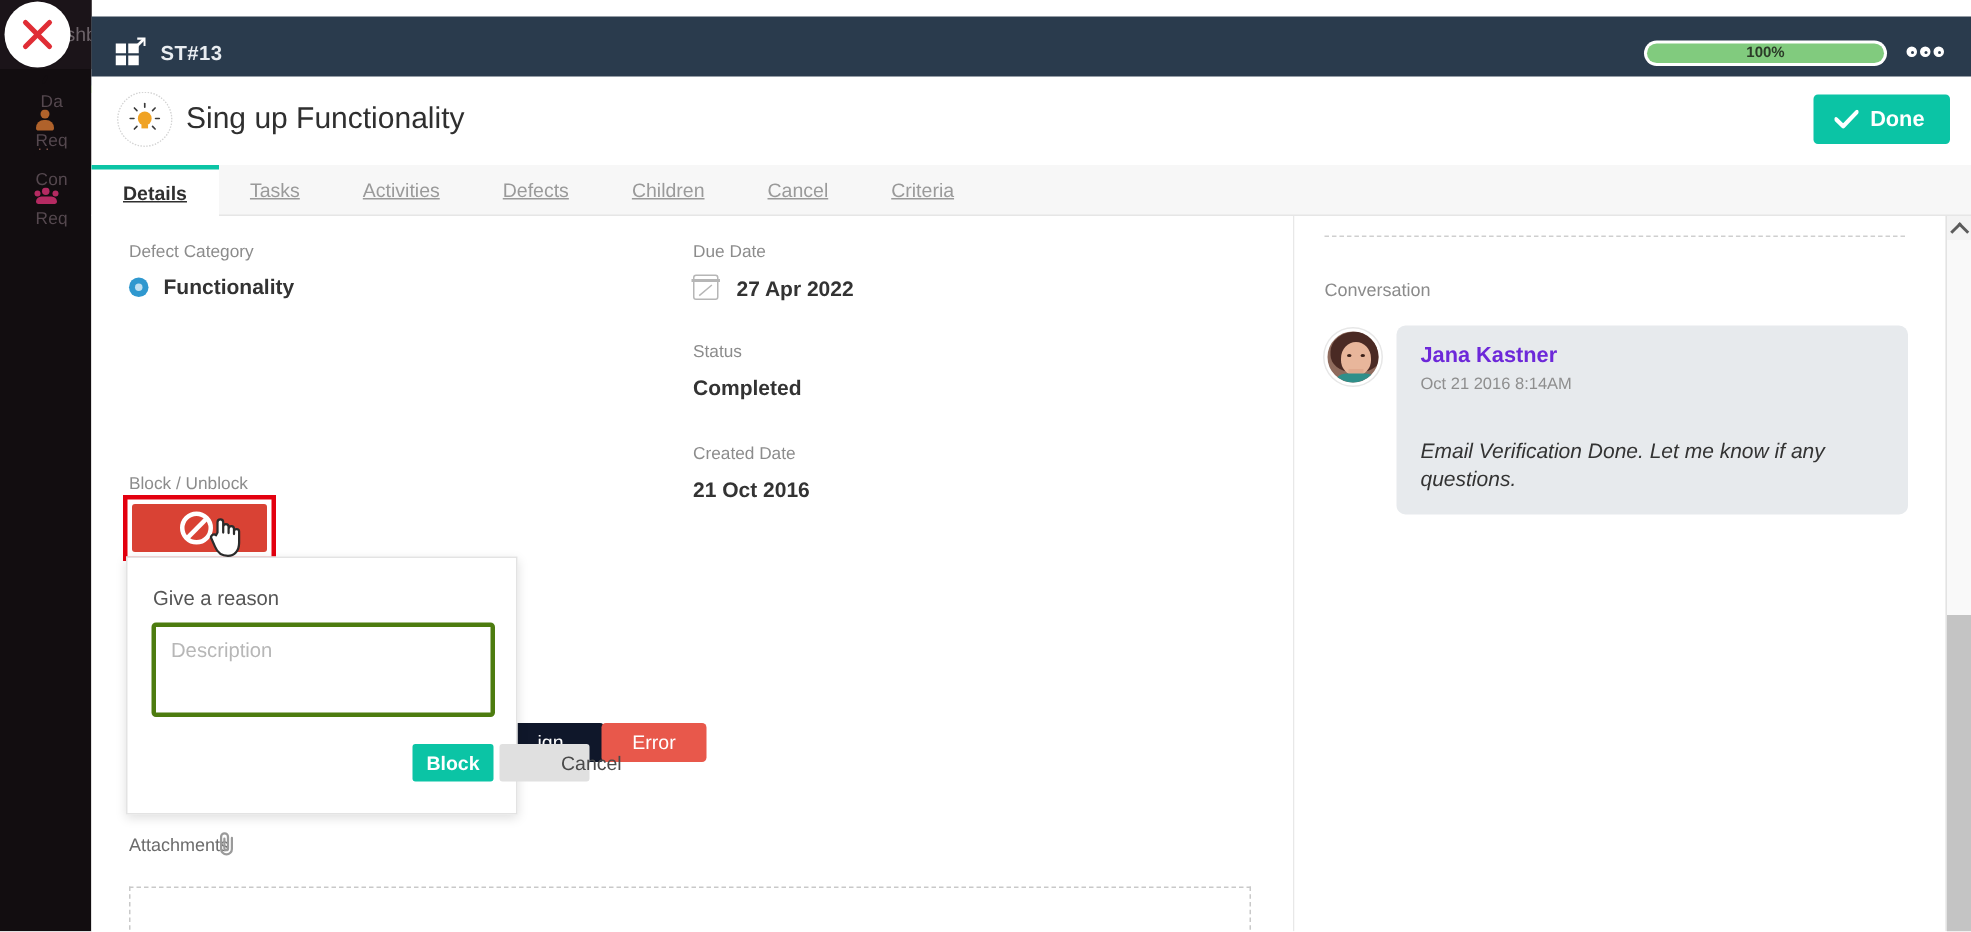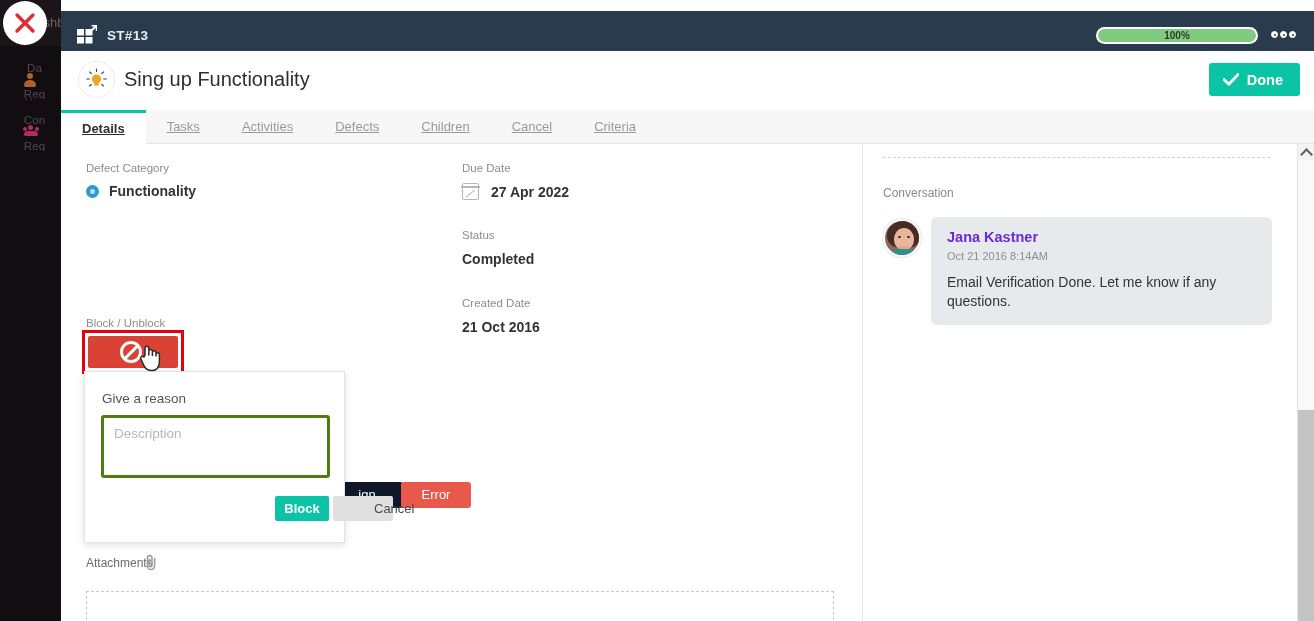--- a/index.html
+++ b/index.html
@@ -224,21 +224,21 @@
   .avatar .eye  { position:absolute; top:15px; width:3px; height:2px; border-radius:50%; background:#3a2018; }
   .avatar .eye.l{ left:13px; } .avatar .eye.r{ left:22px; }
   .avatar .body { position:absolute; left:3px; top:28px; width:32px; height:14px; border-radius:10px 10px 0 0; background:#2f8f8a; }
   .avatar .neck { position:absolute; left:14px; top:25px; width:10px; height:7px; background:#e0a98e; }
 
   .bubble {
     margin-left: 48px; background: #e7eaed; border-radius: 6px; padding: 12px 16px 14px 16px;
   }
   .msg-author { font-size: 14.5px; color: #6d28d9; font-weight: bold; }
   .msg-time { font-size: 11px; color: #8e8e8e; margin-top: 5px; }
-  .msg-body { font-size: 14px; color: #333; margin-top: 11px; line-height: 19px; }
+  .msg-body { font-size: 14px; color: #333; margin-top: 29px; line-height: 19px; font-style: italic; }
 
   
   .scrollbar {
     position: absolute; right: 0; top: 0; bottom: 0; width: 17px;
     background: #f3f3f3; border-left: 1px solid #e3e3e3;
   }
   .sb-up {
     position: absolute; left: 0; top: 0; width: 16px; height: 16px; background: #f3f3f3;
   }
   .sb-up:after {

